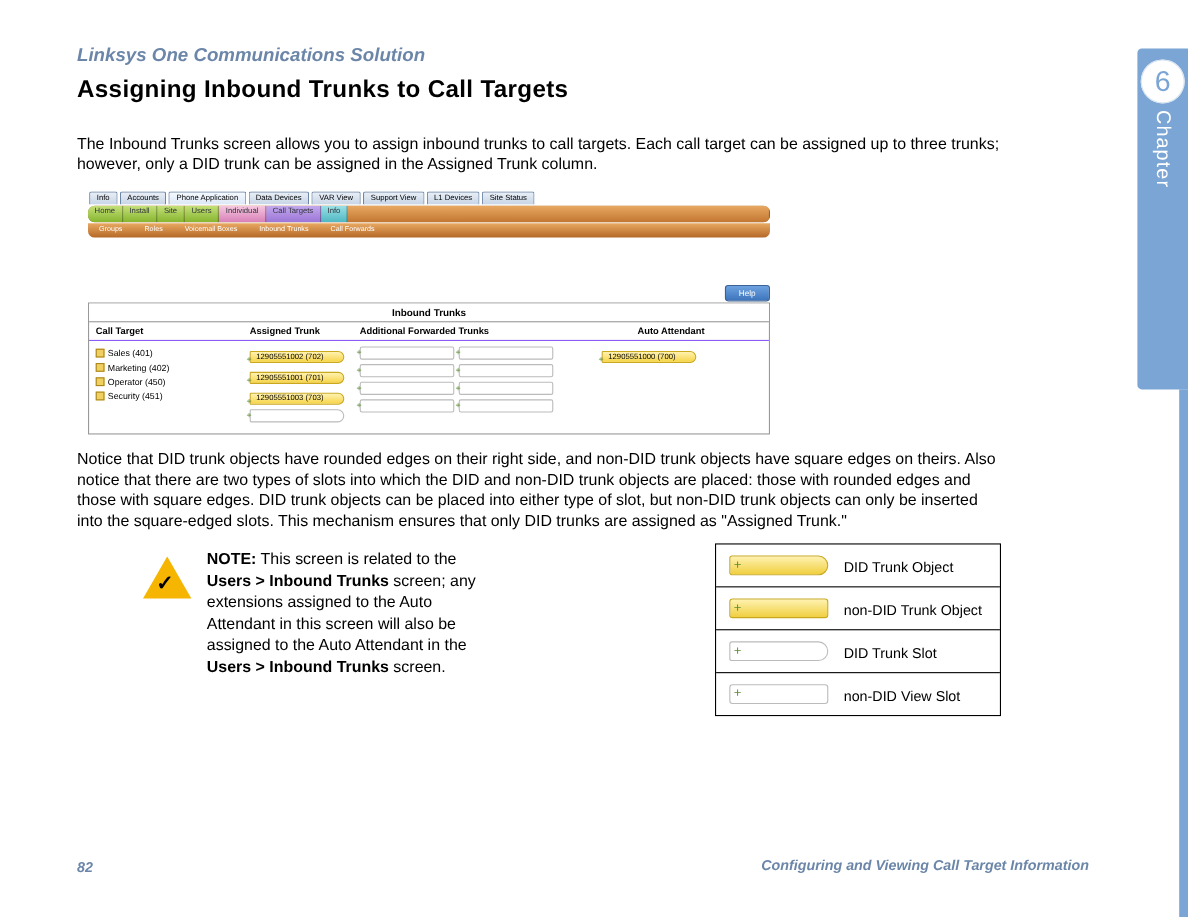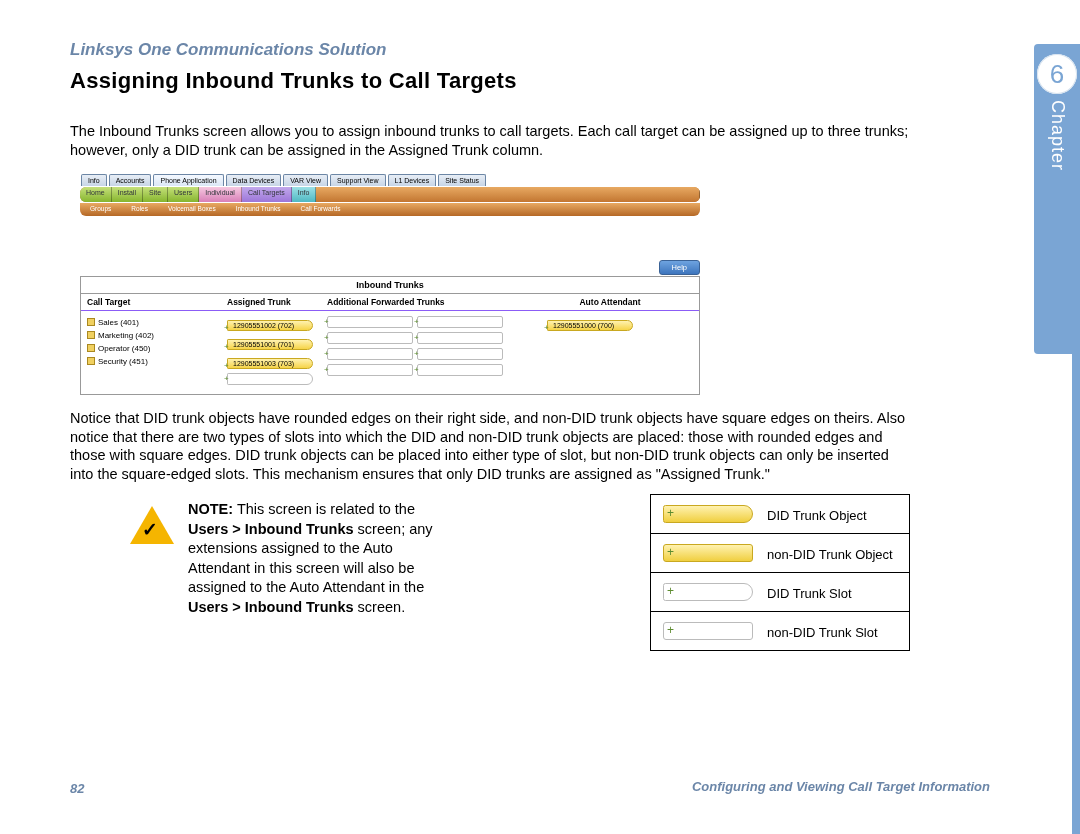--- a/index.html
+++ b/index.html
@@ -189,21 +189,21 @@
       <div class="legend-row">
           <span class="legend-chip sq"></span>
           <span class="legend-label">non-DID Trunk Object</span>
         </div>
       <div class="legend-row">
           <span class="legend-slot"></span>
           <span class="legend-label">DID Trunk Slot</span>
         </div>
       <div class="legend-row">
           <span class="legend-slot sq"></span>
-          <span class="legend-label">non-DID Trunk Slot</span>
+          <span class="legend-label">non-DID View Slot</span>
         </div>
     </div>
   </div>
 </div>
 
 <div class="footer">
   <div class="page-num">82</div>
   <div class="footer-right">
     <div>Configuring and Viewing Call Target Information</div>
   </div>

